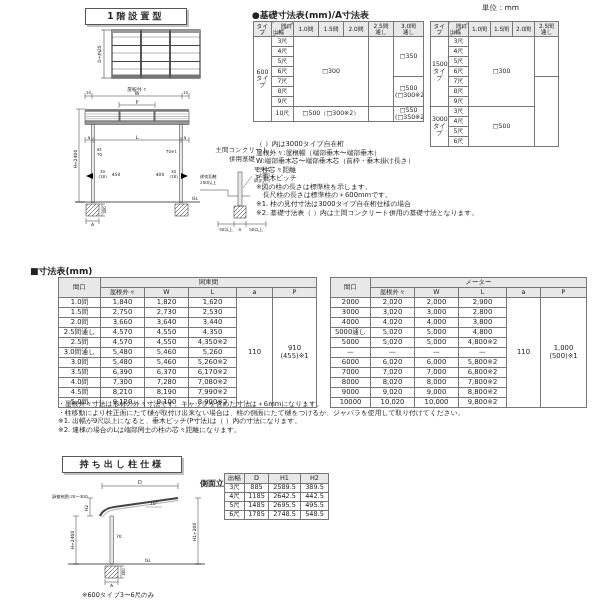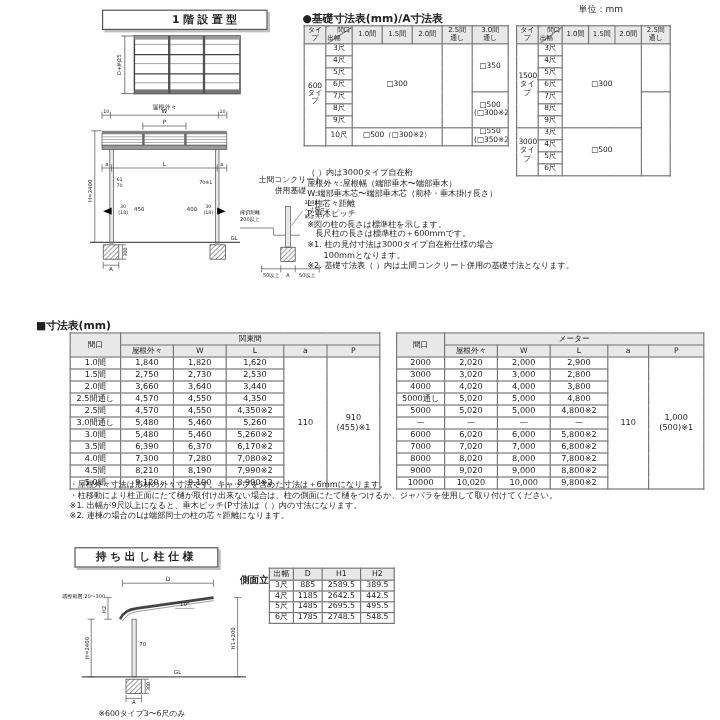--- a/index.html
+++ b/index.html
@@ -37,21 +37,21 @@
   }
   .diag .dt{display:block;text-align:right;padding-right:1px;font-size:5.5px;}
   .diag .db{display:block;text-align:left;padding-left:1px;font-size:5.5px;}
   .notes{font-size:6.8px;line-height:1.26;}
   .notes div{white-space:pre-wrap;}
   svg text{fill:#222;}
 </style>
 </head>
 <body>
 
-<div class="abs box-label" style="left:85px;top:8px;width:100px;height:15px;padding-left:36px;">1階設置型</div>
+<div class="abs box-label" style="left:85px;top:8px;width:100px;height:15px;">1階設置型</div>
 
 <svg class="abs" style="left:92px;top:26px;" width="115" height="60" viewBox="0 0 115 60">
   <g stroke="#444" fill="none">
     <rect x="20" y="4" width="88" height="48" stroke-width="1.2"></rect>
     <rect x="20" y="4" width="88" height="3" fill="#999" stroke="none"></rect>
     <rect x="20" y="48.5" width="88" height="3.5" fill="#777" stroke="none"></rect>
     <rect x="48" y="4" width="2" height="48" fill="#555" stroke="none"></rect>
     <rect x="77" y="4" width="2" height="48" fill="#555" stroke="none"></rect>
     <line x1="20" y1="19.5" x2="108" y2="19.5" stroke-width="1"></line>
     <line x1="20" y1="35.5" x2="108" y2="35.5" stroke-width="1"></line>
@@ -304,21 +304,20 @@
 
 <div class="abs notes" style="left:256px;top:140px;width:340px;">
     <div>（ ）内は3000タイプ自在桁</div>
     <div>屋根外々:屋根幅（端部垂木〜端部垂木）</div>
     <div>W:端部垂木芯〜端部垂木芯（前枠・垂木掛け長さ）</div>
     <div>L:柱芯々距離</div>
     <div>P:垂木ピッチ</div>
     <div>※図の柱の長さは標準柱を示します。</div>
     <div>　長尺柱の長さは標準柱の＋600mmです。</div>
     <div>※1. 柱の見付寸法は3000タイプ自在桁仕様の場合</div>
-    <div>　　100mmとなります。</div>
     <div>※2. 基礎寸法表（ ）内は土間コンクリート併用の基礎寸法となります。</div>
   </div>
 
 <div class="abs sec-title" style="left:30px;top:265px;">■寸法表(mm)</div>
 
 <table class="abs dtable" style="left:58px;top:277px;width:258px;">
   <colgroup>
       <col style="width:42px">
       <col style="width:44px">
       <col style="width:44px">

